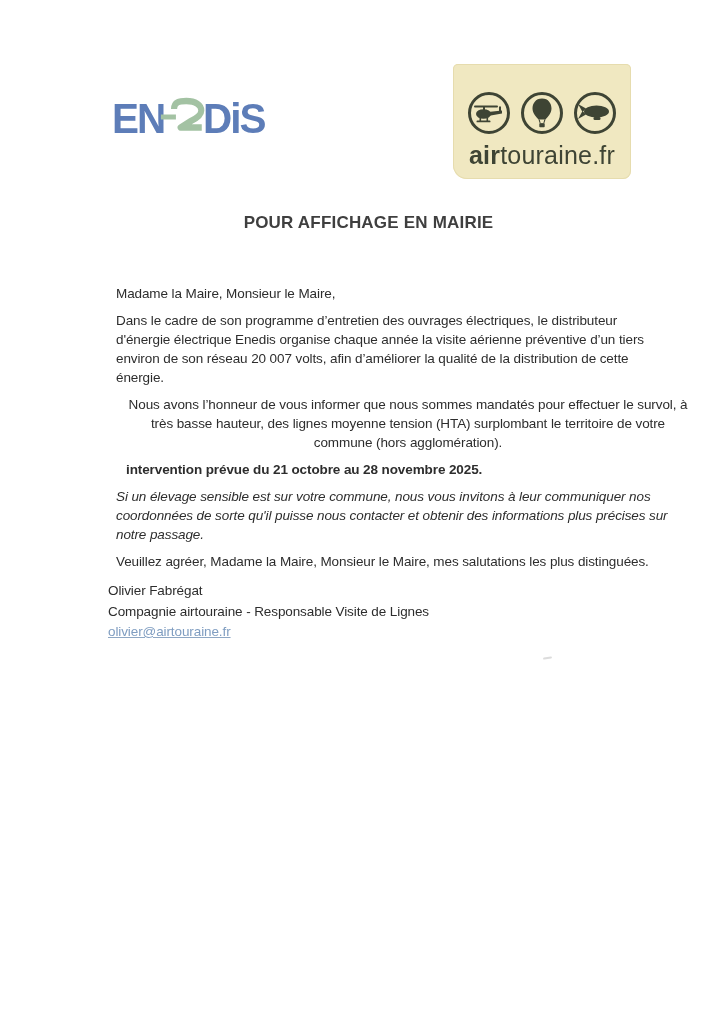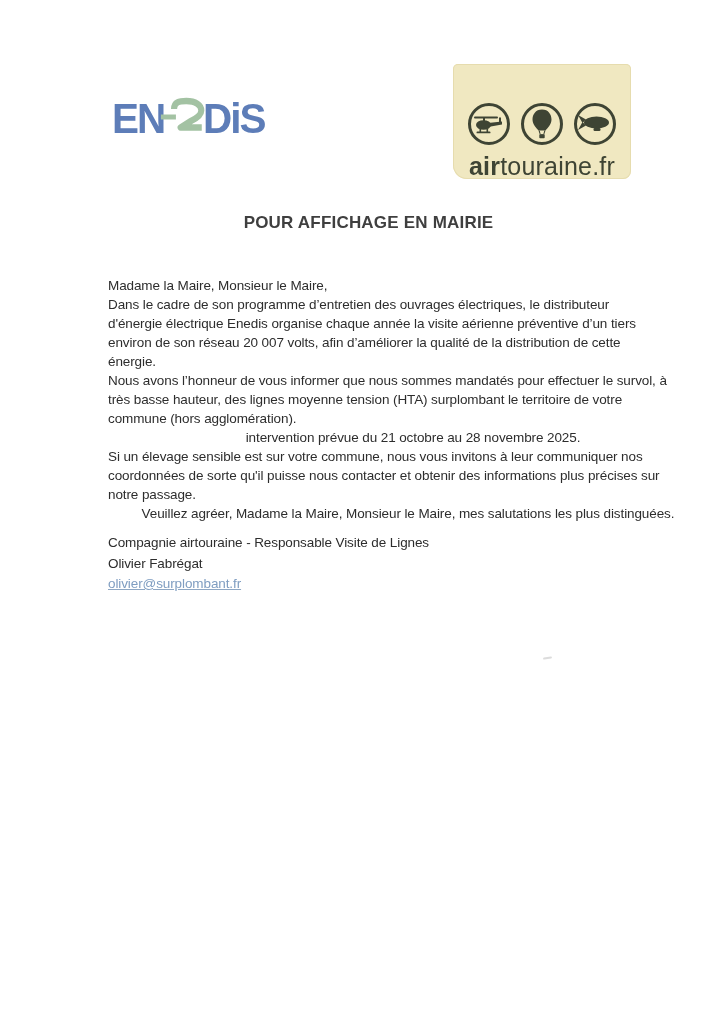--- a/index.html
+++ b/index.html
@@ -26,21 +26,21 @@
   .enedis-e-svg { display: block; margin: 0 -2px 3px -5px; }
 
   
   .airt-logo {
     position: absolute; left: 453px; top: 64px;
     width: 178px; height: 115px;
     background: #f0e8c1;
     border-radius: 5px 5px 8px 14px;
     box-shadow: 0 0 0 1px #e6dcae inset;
     display: flex; flex-direction: column; align-items: center;
-    justify-content: flex-start; padding-top: 38px;
+    justify-content: flex-start; padding-top: 27px;
   }
   .airt-icons { display: flex; gap: 9px; }
   .airt-icon { display: block; }
   .airt-text {
     margin-top: 6px; font-size: 25px; color: #3e4434;
     letter-spacing: 0.2px; line-height: 28px;
   }
   .airt-text .bold { font-weight: 700; }
 
   
@@ -50,28 +50,28 @@
     color: #3f3f3f; letter-spacing: 0.2px;
     transform: translateX(6px);
   }
 
   
   .letter {
     position: absolute; left: 108px; top: 276px; width: 600px;
     font-size: 13.5px; line-height: 19px; letter-spacing: -0.1px;
     color: #2d2d2d;
   }
-  .letter p { margin: 0; white-space: pre-line; }
+  .letter p { margin: 8px; white-space: pre-line; }
   .p-salutation { margin-bottom: 0; }
   .p-body1   { margin-top: 26px; }
-  .p-body2   { margin-top: 15px; }
-  .p-intervention { margin-top: 13px; padding-left: 10px; font-weight: 400; text-align: center; }
+  .p-body2   { margin-top: 15px; text-align: center; }
+  .p-intervention { margin-top: 13px; padding-left: 10px; font-weight: 700; }
   .p-body3   { margin-top: 16px; }
-  .p-body4   { margin-top: 33px; }
-  .p-closing { margin-top: 18px; text-align: center; }
+  .p-body4   { margin-top: 33px; font-style: italic; }
+  .p-closing { margin-top: 18px; }
   .signature { margin-top: 10px; line-height: 20.5px; }
   .signature .sig-line { display: block; }
   .email-link { color: #7f9dc1; text-decoration: underline; text-decoration-color: #8ea7c4; }
 
   
   .scan-artifact {
     position: absolute; left: 543px; top: 657px;
     width: 9px; height: 2px; background: #c9c9c9;
     transform: rotate(-10deg); opacity: 0.65; border-radius: 2px;
   }
@@ -136,19 +136,19 @@
 énergie.</p>
   <p class="p-body2">Nous avons l’honneur de vous informer que nous sommes mandatés pour effectuer le survol, à
 très basse hauteur, des lignes moyenne tension (HTA) surplombant le territoire de votre
 commune (hors agglomération).</p>
   <p class="p-intervention">intervention prévue du 21 octobre au 28 novembre 2025.</p>
   <p class="p-body4">Si un élevage sensible est sur votre commune, nous vous invitons à leur communiquer nos
 coordonnées de sorte qu'il puisse nous contacter et obtenir des informations plus précises sur
 notre passage.</p>
   <p class="p-closing">Veuillez agréer, Madame la Maire, Monsieur le Maire, mes salutations les plus distinguées.</p>
   <div class="signature">
+    <span class="sig-line">Olivier Fabrégat</span>
     <span class="sig-line">Compagnie airtouraine - Responsable Visite de Lignes</span>
-    <span class="sig-line">Olivier Fabrégat</span>
-    <a href="#" class="email-link sig-line">olivier@surplombant.fr</a>
+    <a href="#" class="email-link sig-line">olivier@airtouraine.fr</a>
   </div>
 </div>
 
 <div class="scan-artifact"></div>
 
 </body></html>

